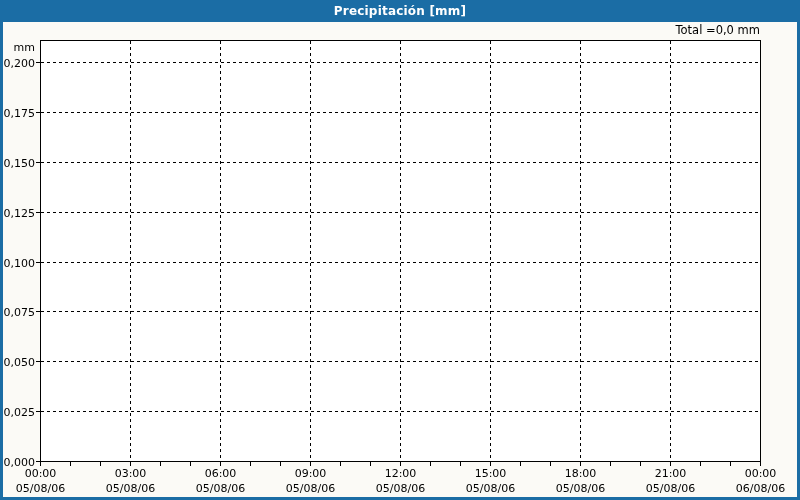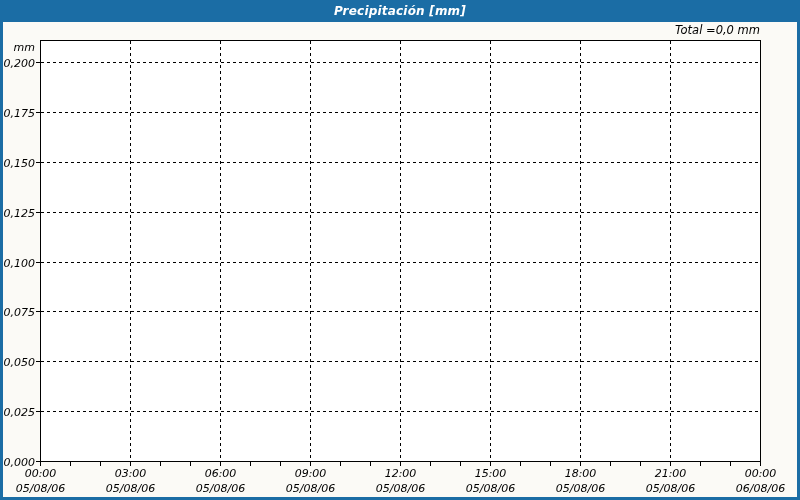--- a/index.html
+++ b/index.html
@@ -1,17 +1,17 @@
 <!DOCTYPE html>
 <html><head>
 <meta charset="utf-8">
 <style>
   html,body{margin:0;padding:0;background:#fff;}
   body{width:800px;height:500px;overflow:hidden;font-family:"DejaVu Sans",sans-serif;}
-  .window{position:relative;width:800px;height:496px;font-style:italic;}
+  .window{position:relative;width:800px;height:496px;}
   .titlebar{
     position:absolute;top:0;left:0;width:800px;height:22px;
     display:flex;align-items:center;justify-content:center;
   }
   .titlebar .title{
     font-family:"DejaVu Sans",sans-serif;
     font-size:12px;font-weight:bold;letter-spacing:0.2px;
   }
   .frame{
     position:absolute;left:0;top:22px;width:800px;height:478px;

